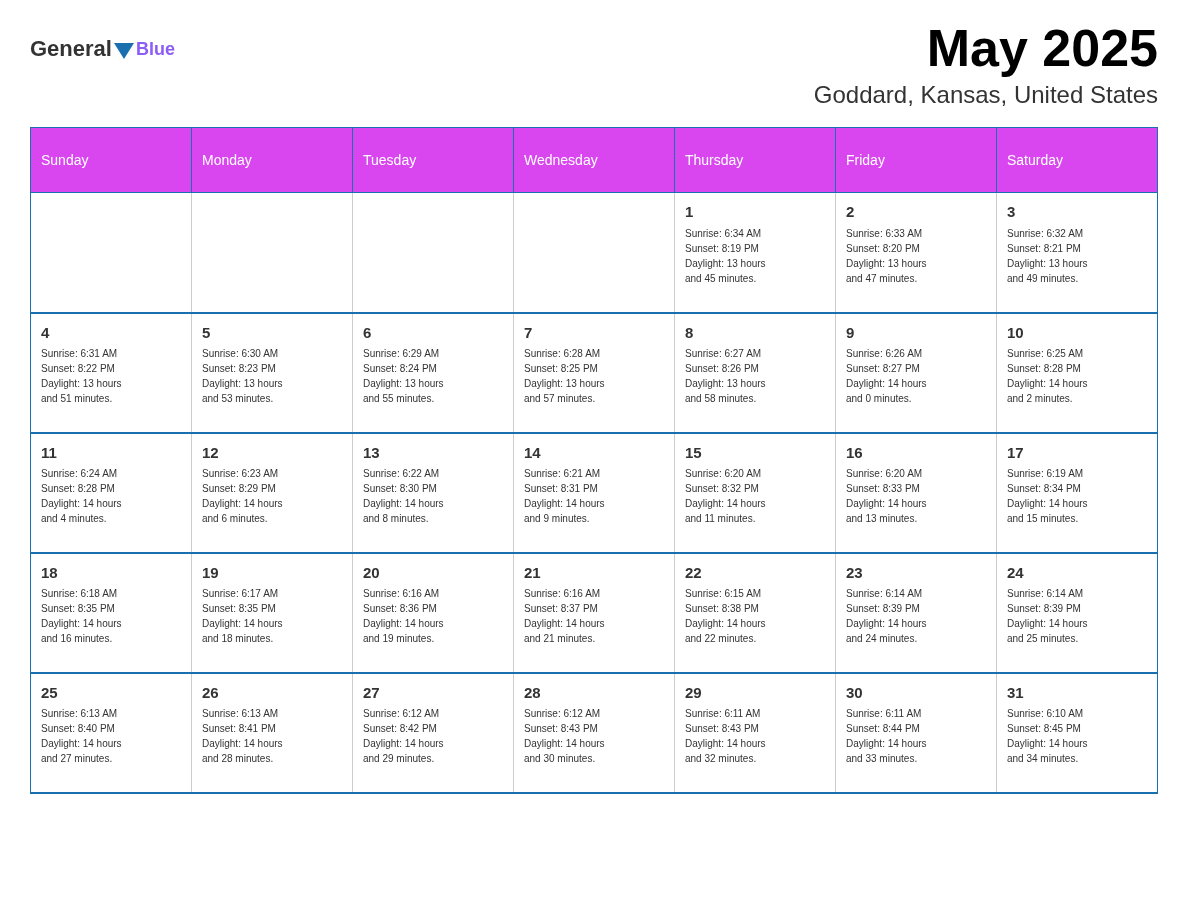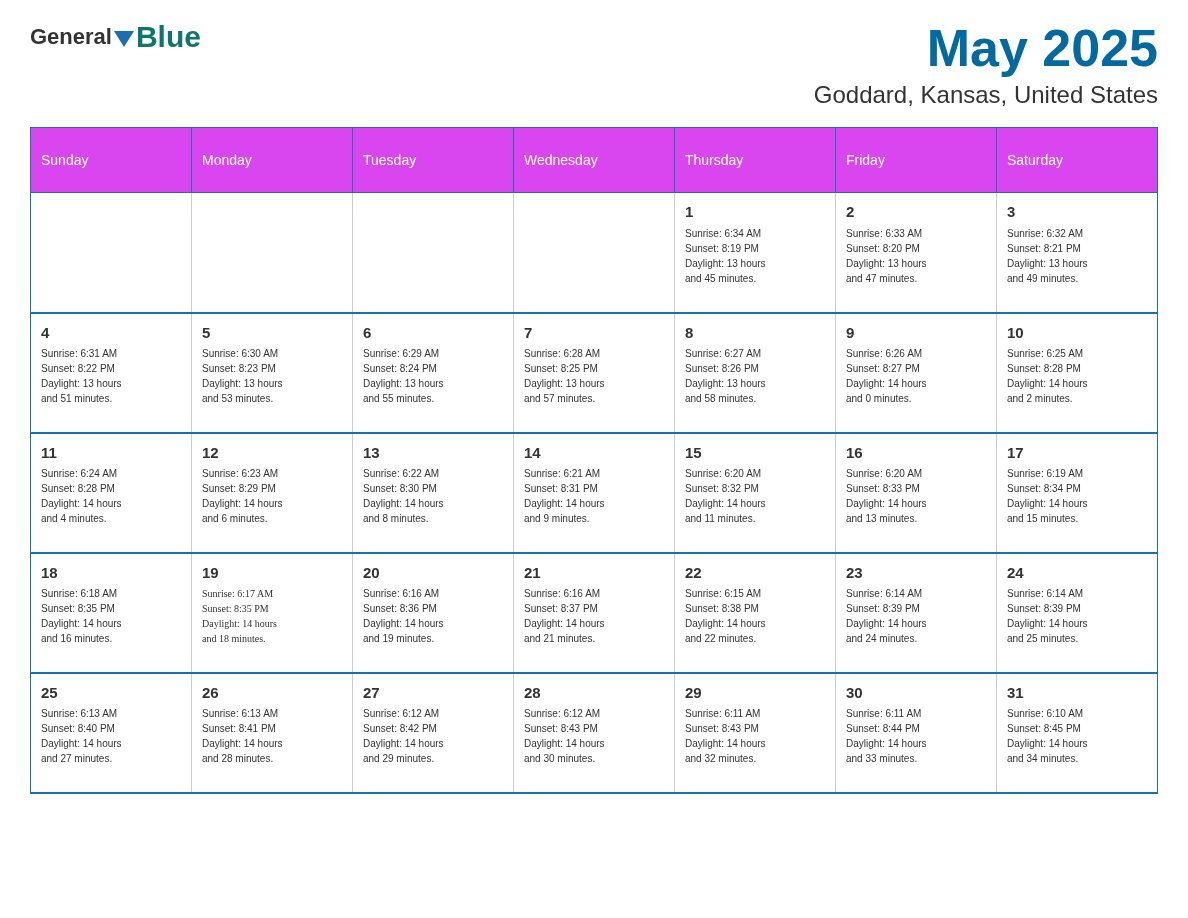--- a/index.html
+++ b/index.html
@@ -15,20 +15,21 @@
     .header {
       display: flex;
       justify-content: space-between;
       align-items: flex-start;
       margin-bottom: 18px;
     }
     .logo {
       display: flex;
       flex-direction: column;
       align-items: flex-end;
+      margin-top: 16px;
     }
     .logo-text {
       display: flex;
       align-items: center;
       font-size: 22px;
       font-weight: bold;
       color: #333;
     }
     .logo-general { color: #333; }
     .logo-arrow {
@@ -36,31 +37,31 @@
       width: 0;
       height: 0;
       border-left: 10px solid transparent;
       border-right: 10px solid transparent;
       border-top: 16px solid #1a6faf;
       margin: 0 2px;
       position: relative;
       top: 2px;
     }
     .logo-blue {
-      color: #0f766e;
-      font-size: 30px;
+      color: #8b5cf6;
+      font-size: 18px;
       font-weight: bold;
     }
     .title-area {
       text-align: right;
     }
     .main-title {
       font-size: 52px;
       font-weight: bold;
-      color: #0369a1;
+      color: #000000;
       line-height: 1.1;
     }
     .subtitle {
       font-size: 24px;
       color: #333;
       margin-top: 4px;
     }
     table {
       width: 100%;
       border-collapse: collapse;
@@ -267,21 +268,21 @@
       <tr>
         <td>
           <span class="day-num">18</span>
           <div class="day-info" style="white-space: pre-line;">Sunrise: 6:18 AM
 Sunset: 8:35 PM
 Daylight: 14 hours
 and 16 minutes.</div>
         </td>
         <td>
           <span class="day-num">19</span>
-          <div class="day-info" style="white-space: pre-line; font-family: Liberation Serif, serif;">Sunrise: 6:17 AM
+          <div class="day-info" style="white-space: pre-line;">Sunrise: 6:17 AM
 Sunset: 8:35 PM
 Daylight: 14 hours
 and 18 minutes.</div>
         </td>
         <td>
           <span class="day-num">20</span>
           <div class="day-info" style="white-space: pre-line;">Sunrise: 6:16 AM
 Sunset: 8:36 PM
 Daylight: 14 hours
 and 19 minutes.</div>

